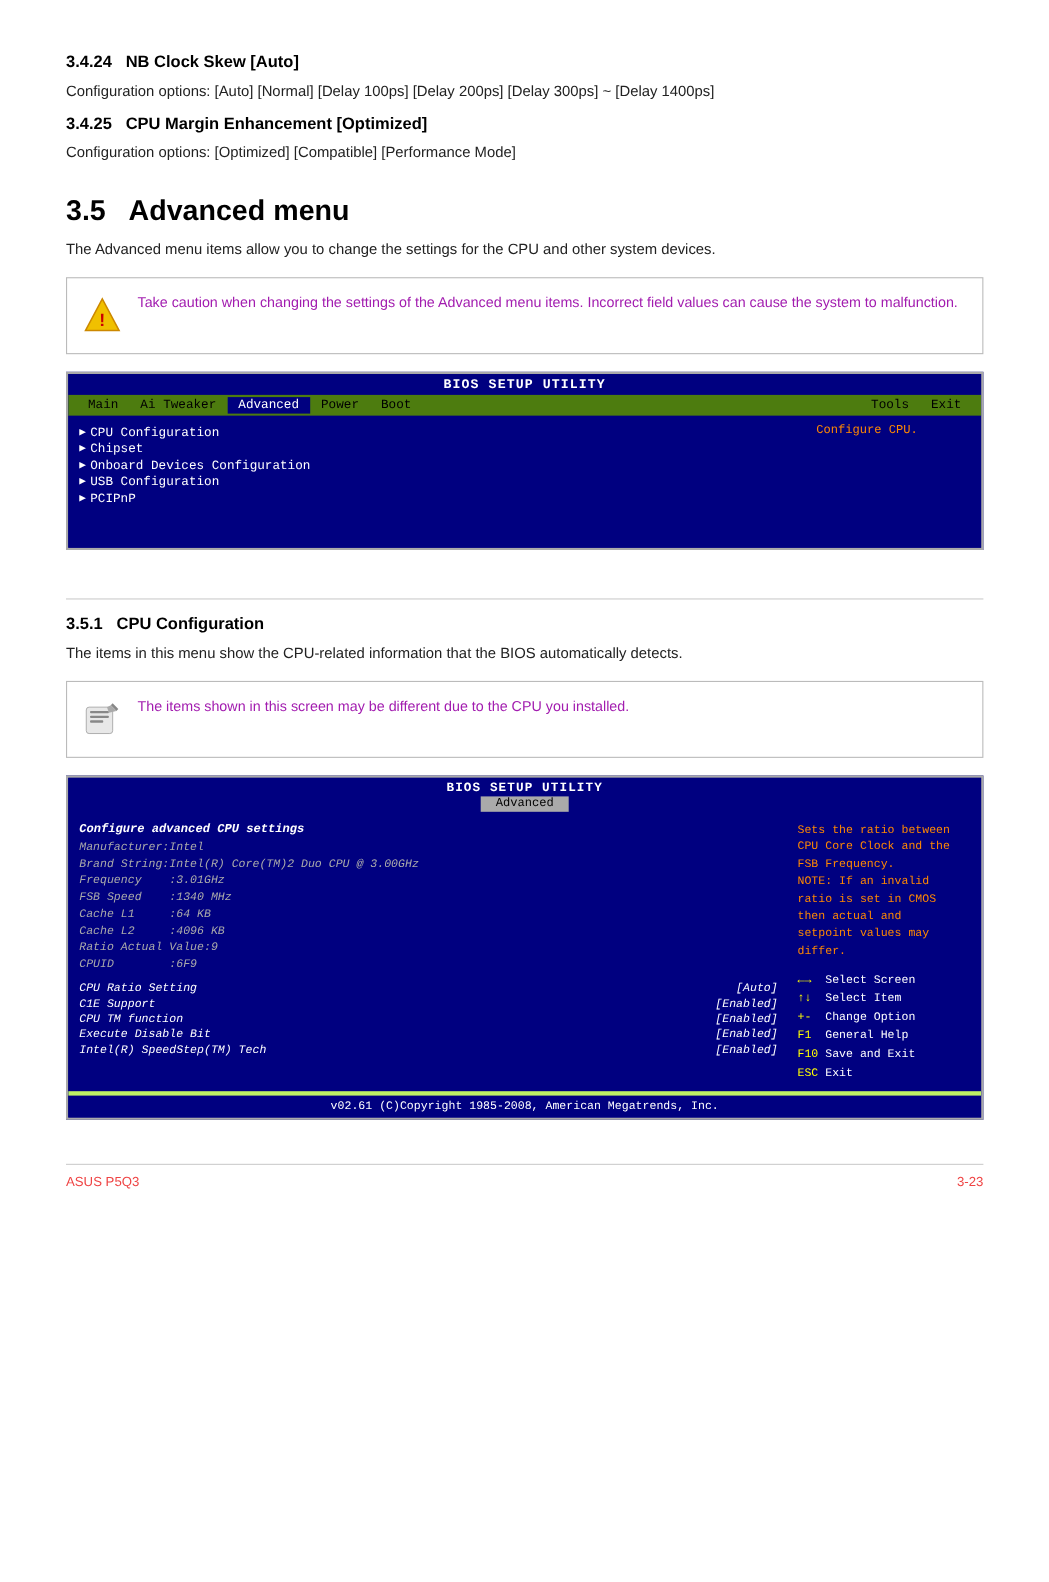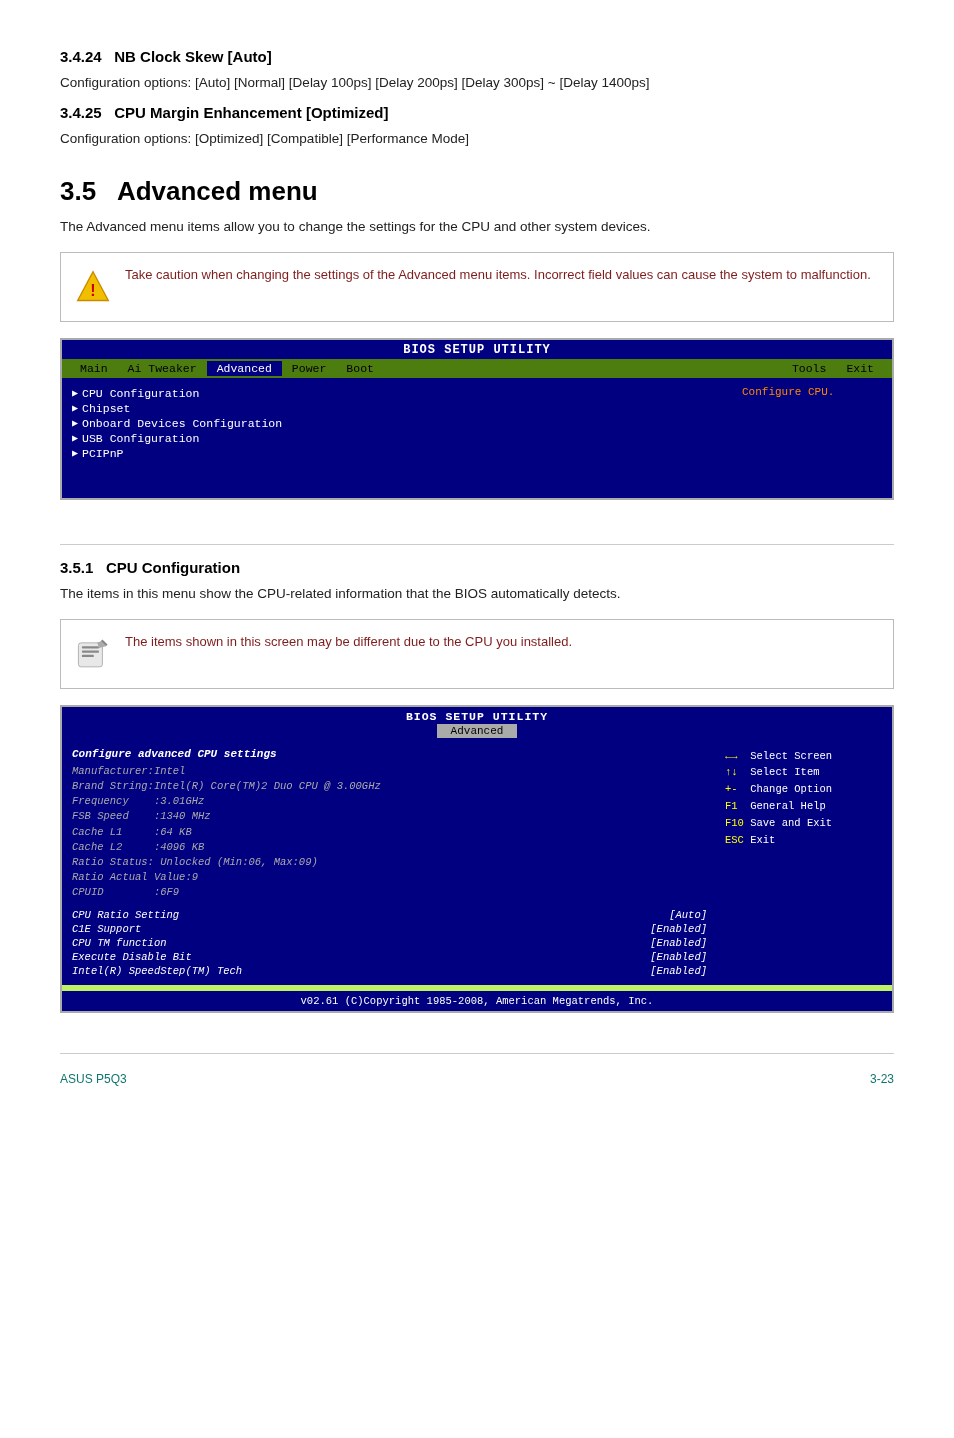--- a/index.html
+++ b/index.html
@@ -49,21 +49,21 @@
       flex-shrink: 0;
       width: 36px;
       height: 44px;
       display: flex;
       align-items: center;
       justify-content: center;
     }
     .notice-text {
       font-size: 13px;
       line-height: 1.5;
-      color: #7f1d1d;
+      color: #a21caf;
       text-align: right;
     }
 
     
     .bios-screen {
       background: #000080;
       color: #fff;
       font-family: 'Courier New', Courier, monospace;
       font-size: 11.5px;
       border: 2px solid #aaa;
@@ -216,33 +216,33 @@
     }
     .bios2-keys .key {
       color: #ffff00;
     }
     .bios2-footer {
       background: #000080;
       color: #fff;
       text-align: center;
       padding: 4px 0;
       font-size: 10.5px;
-      border-top: 6px solid #bef264;
+      border-top: 4px solid #bef264;
     }
 
     
     .page-footer {
       display: flex;
       justify-content: space-between;
       align-items: center;
       border-top: 1px solid #ccc;
       margin-top: 40px;
-      padding-top: 18px;
+      padding-top: 8px;
       font-size: 12px;
-      color: #0f766e;
+      color: #ef4444;
     }
 
     
     .triangle-icon {
       width: 36px;
       height: 36px;
     }
     
     .note-icon {
       width: 38px;
@@ -349,21 +349,20 @@
   </div>
   <div class="bios2-body">
     <div class="bios2-left">
       <div class="bios2-section-title">Configure advanced CPU settings</div>
       <div class="bios2-info-line">Manufacturer:Intel</div>
       <div class="bios2-info-line">Brand String:Intel(R) Core(TM)2 Duo CPU @ 3.00GHz</div>
       <div class="bios2-info-line">Frequency&nbsp;&nbsp;&nbsp;&nbsp;:3.01GHz</div>
       <div class="bios2-info-line">FSB Speed&nbsp;&nbsp;&nbsp;&nbsp;:1340 MHz</div>
       <div class="bios2-info-line">Cache L1&nbsp;&nbsp;&nbsp;&nbsp;&nbsp;:64 KB</div>
       <div class="bios2-info-line">Cache L2&nbsp;&nbsp;&nbsp;&nbsp;&nbsp;:4096 KB</div>
-      <div class="bios2-info-line">Ratio Status: Unlocked (Min:06, Max:09)</div>
       <div class="bios2-info-line">Ratio Actual Value:9</div>
       <div class="bios2-info-line">CPUID&nbsp;&nbsp;&nbsp;&nbsp;&nbsp;&nbsp;&nbsp;&nbsp;:6F9</div>
       <div style="margin-top:8px;">
         <div class="bios2-setting-row">
           <span class="bios2-setting-label">CPU Ratio Setting</span>
           <span class="bios2-setting-value">[Auto]</span>
         </div>
         <div class="bios2-setting-row">
           <span class="bios2-setting-label">C1E Support</span>
           <span class="bios2-setting-value">[Enabled]</span>
@@ -376,20 +375,30 @@
           <span class="bios2-setting-label">Execute Disable Bit</span>
           <span class="bios2-setting-value">[Enabled]</span>
         </div>
         <div class="bios2-setting-row">
           <span class="bios2-setting-label">Intel(R) SpeedStep(TM) Tech</span>
           <span class="bios2-setting-value">[Enabled]</span>
         </div>
       </div>
     </div>
     <div class="bios2-right">
+      <div class="bios2-help-text">
+        Sets the ratio between<br>
+        CPU Core Clock and the<br>
+        FSB Frequency.<br>
+        NOTE: If an invalid<br>
+        ratio is set in CMOS<br>
+        then actual and<br>
+        setpoint values may<br>
+        differ.
+      </div>
       <div class="bios2-keys">
         <div><span class="key">←→</span>&nbsp; Select Screen</div>
         <div><span class="key">↑↓</span>&nbsp; Select Item</div>
         <div><span class="key">+-</span>&nbsp; Change Option</div>
         <div><span class="key">F1</span>&nbsp; General Help</div>
         <div><span class="key">F10</span>&nbsp;Save and Exit</div>
         <div><span class="key">ESC</span>&nbsp;Exit</div>
       </div>
     </div>
   </div>

